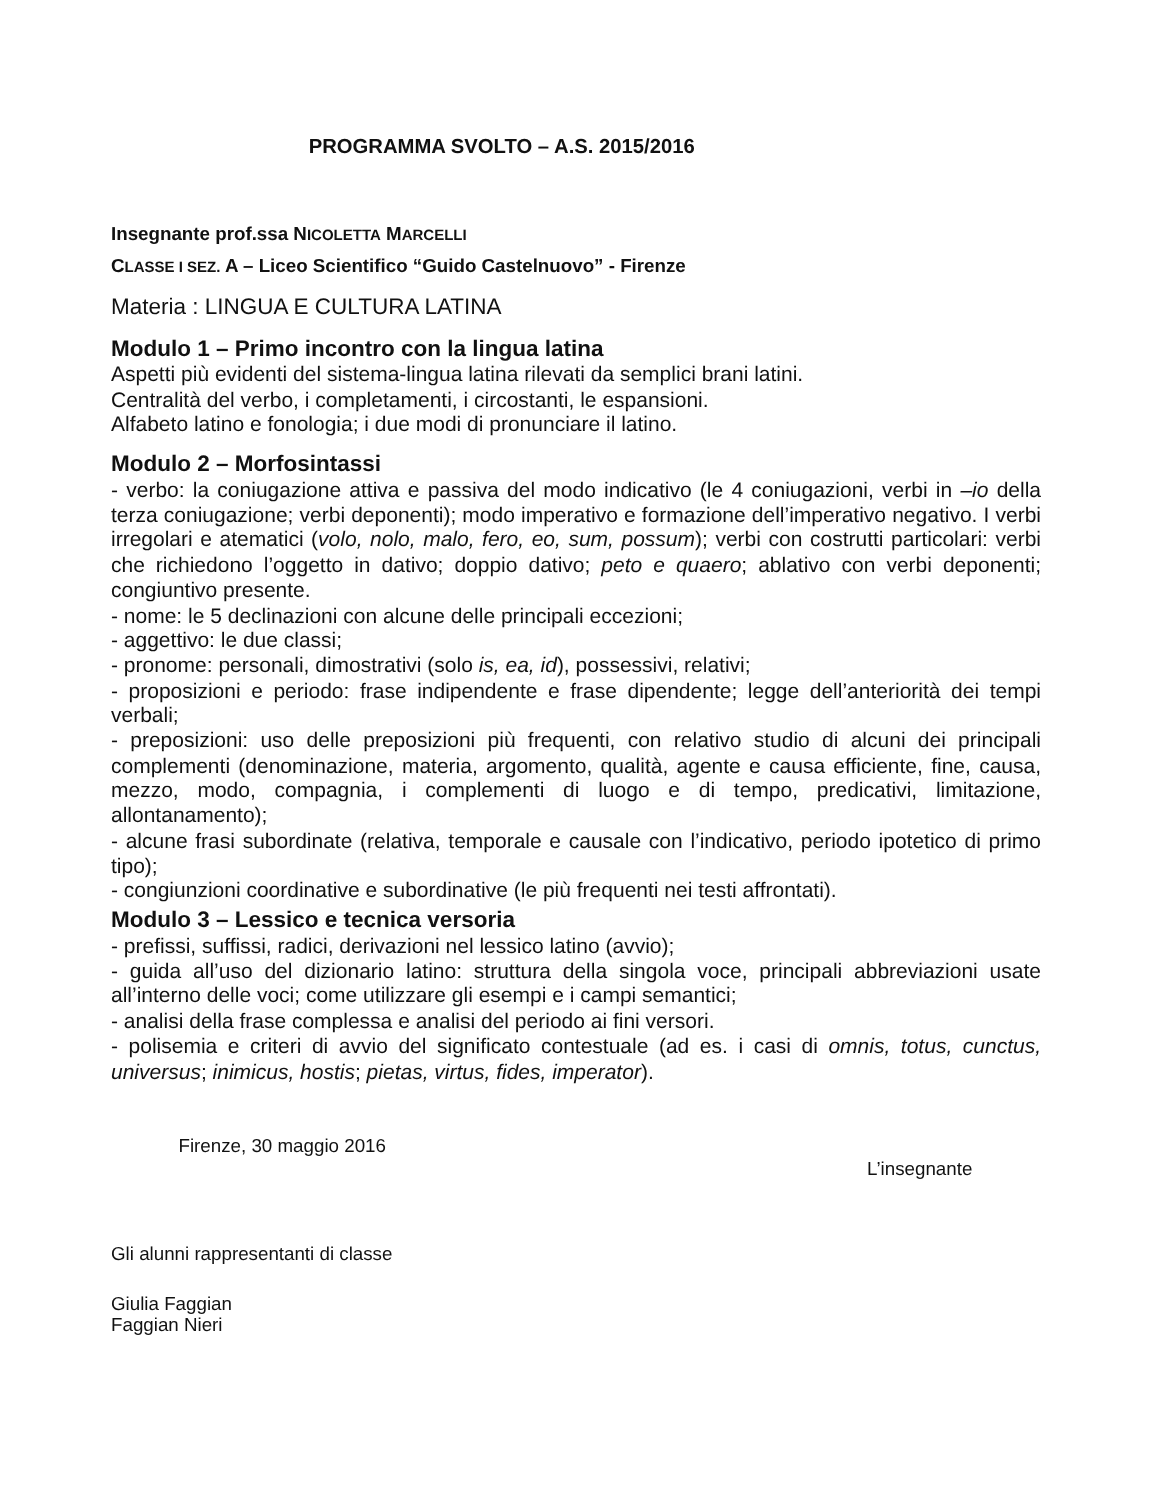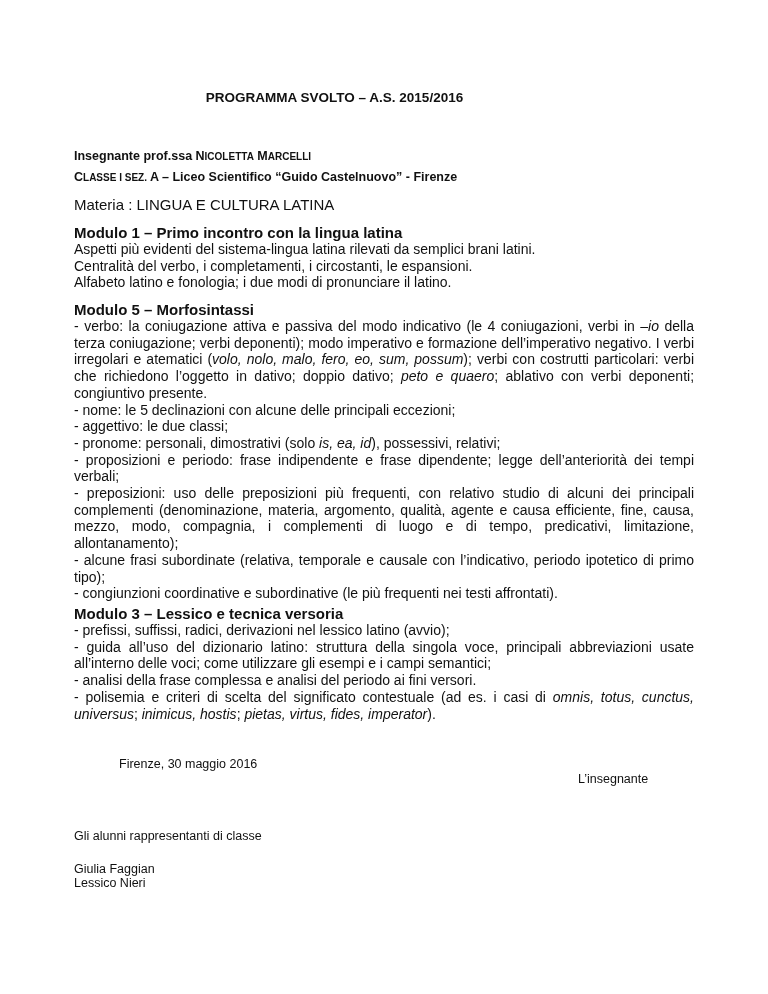--- a/index.html
+++ b/index.html
@@ -31,37 +31,37 @@
 
 <div class="abs materia">Materia : LINGUA E CULTURA LATINA</div>
 
 <div class="abs mod-title" style="top:224px;">Modulo 1 – Primo incontro con la lingua latina</div>
 <div class="abs body-text" style="top:241px;">
   <span class="line">Aspetti più evidenti del sistema-lingua latina rilevati da semplici brani latini.</span>
   <span class="line">Centralità del verbo, i completamenti, i circostanti, le espansioni.</span>
   <span class="line">Alfabeto latino e fonologia; i due modi di pronunciare il latino.</span>
 </div>
 
-<div class="abs mod-title" style="top:301px;">Modulo 5 – Morfosintassi</div>
+<div class="abs mod-title" style="top:301px;">Modulo 2 – Morfosintassi</div>
 <div class="abs body-text" style="top:318px;">
   <p><span>- verbo: la coniugazione attiva e passiva del modo indicativo (le 4 coniugazioni, verbi in </span><i>–io</i><span> della terza coniugazione; verbi deponenti); modo imperativo e formazione dell’imperativo negativo. I verbi irregolari e atematici (</span><i>volo, nolo, malo, fero, eo, sum, possum</i><span>); verbi con costrutti particolari: verbi che richiedono l’oggetto in dativo; doppio dativo; </span><i>peto e quaero</i><span>; ablativo con verbi deponenti; congiuntivo presente.</span></p>
   <p>- nome: le 5 declinazioni con alcune delle principali eccezioni;</p>
   <p>- aggettivo: le due classi;</p>
   <p><span>- pronome: personali, dimostrativi (solo </span><i>is, ea, id</i><span>), possessivi, relativi;</span></p>
   <p>- proposizioni e periodo: frase indipendente e frase dipendente; legge dell’anteriorità dei tempi verbali;</p>
   <p>- preposizioni: uso delle preposizioni più frequenti, con relativo studio di alcuni dei principali complementi (denominazione, materia, argomento, qualità, agente e causa efficiente, fine, causa, mezzo, modo, compagnia, i complementi di luogo e di tempo, predicativi, limitazione, allontanamento);</p>
   <p>- alcune frasi subordinate (relativa, temporale e causale con l’indicativo, periodo ipotetico di primo tipo);</p>
   <p>- congiunzioni coordinative e subordinative (le più frequenti nei testi affrontati).</p>
 </div>
 
 <div class="abs mod-title" style="top:605px;">Modulo 3 – Lessico e tecnica versoria</div>
 <div class="abs body-text" style="top:622px;">
   <p>- prefissi, suffissi, radici, derivazioni nel lessico latino (avvio);</p>
   <p>- guida all’uso del dizionario latino: struttura della singola voce, principali abbreviazioni usate all’interno delle voci; come utilizzare gli esempi e i campi semantici;</p>
   <p>- analisi della frase complessa e analisi del periodo ai fini versori.</p>
-  <p><span>- polisemia e criteri di scelta del significato contestuale (ad es. i casi di </span><i>omnis, totus, cunctus, universus</i><span>; </span><i>inimicus, hostis</i><span>; </span><i>pietas, virtus, fides, imperator</i><span>).</span></p>
+  <p><span>- polisemia e criteri di avvio del significato contestuale (ad es. i casi di </span><i>omnis, totus, cunctus, universus</i><span>; </span><i>inimicus, hostis</i><span>; </span><i>pietas, virtus, fides, imperator</i><span>).</span></p>
 </div>
 
 <div class="abs footer" style="top:757px; left:74px;margin-left:45px;">Firenze, 30 maggio 2016</div>
 <div class="abs footer" style="top:772px; left:578px;">L’insegnante</div>
 <div class="abs footer" style="top:829px; left:74px;">Gli alunni rappresentanti di classe</div>
 <div class="abs footer" style="top:862px; left:74px;">Giulia Faggian</div>
-<div class="abs footer" style="top:876px; left:74px;">Lessico Nieri</div>
+<div class="abs footer" style="top:876px; left:74px;">Faggian Nieri</div>
 
 </body></html>

